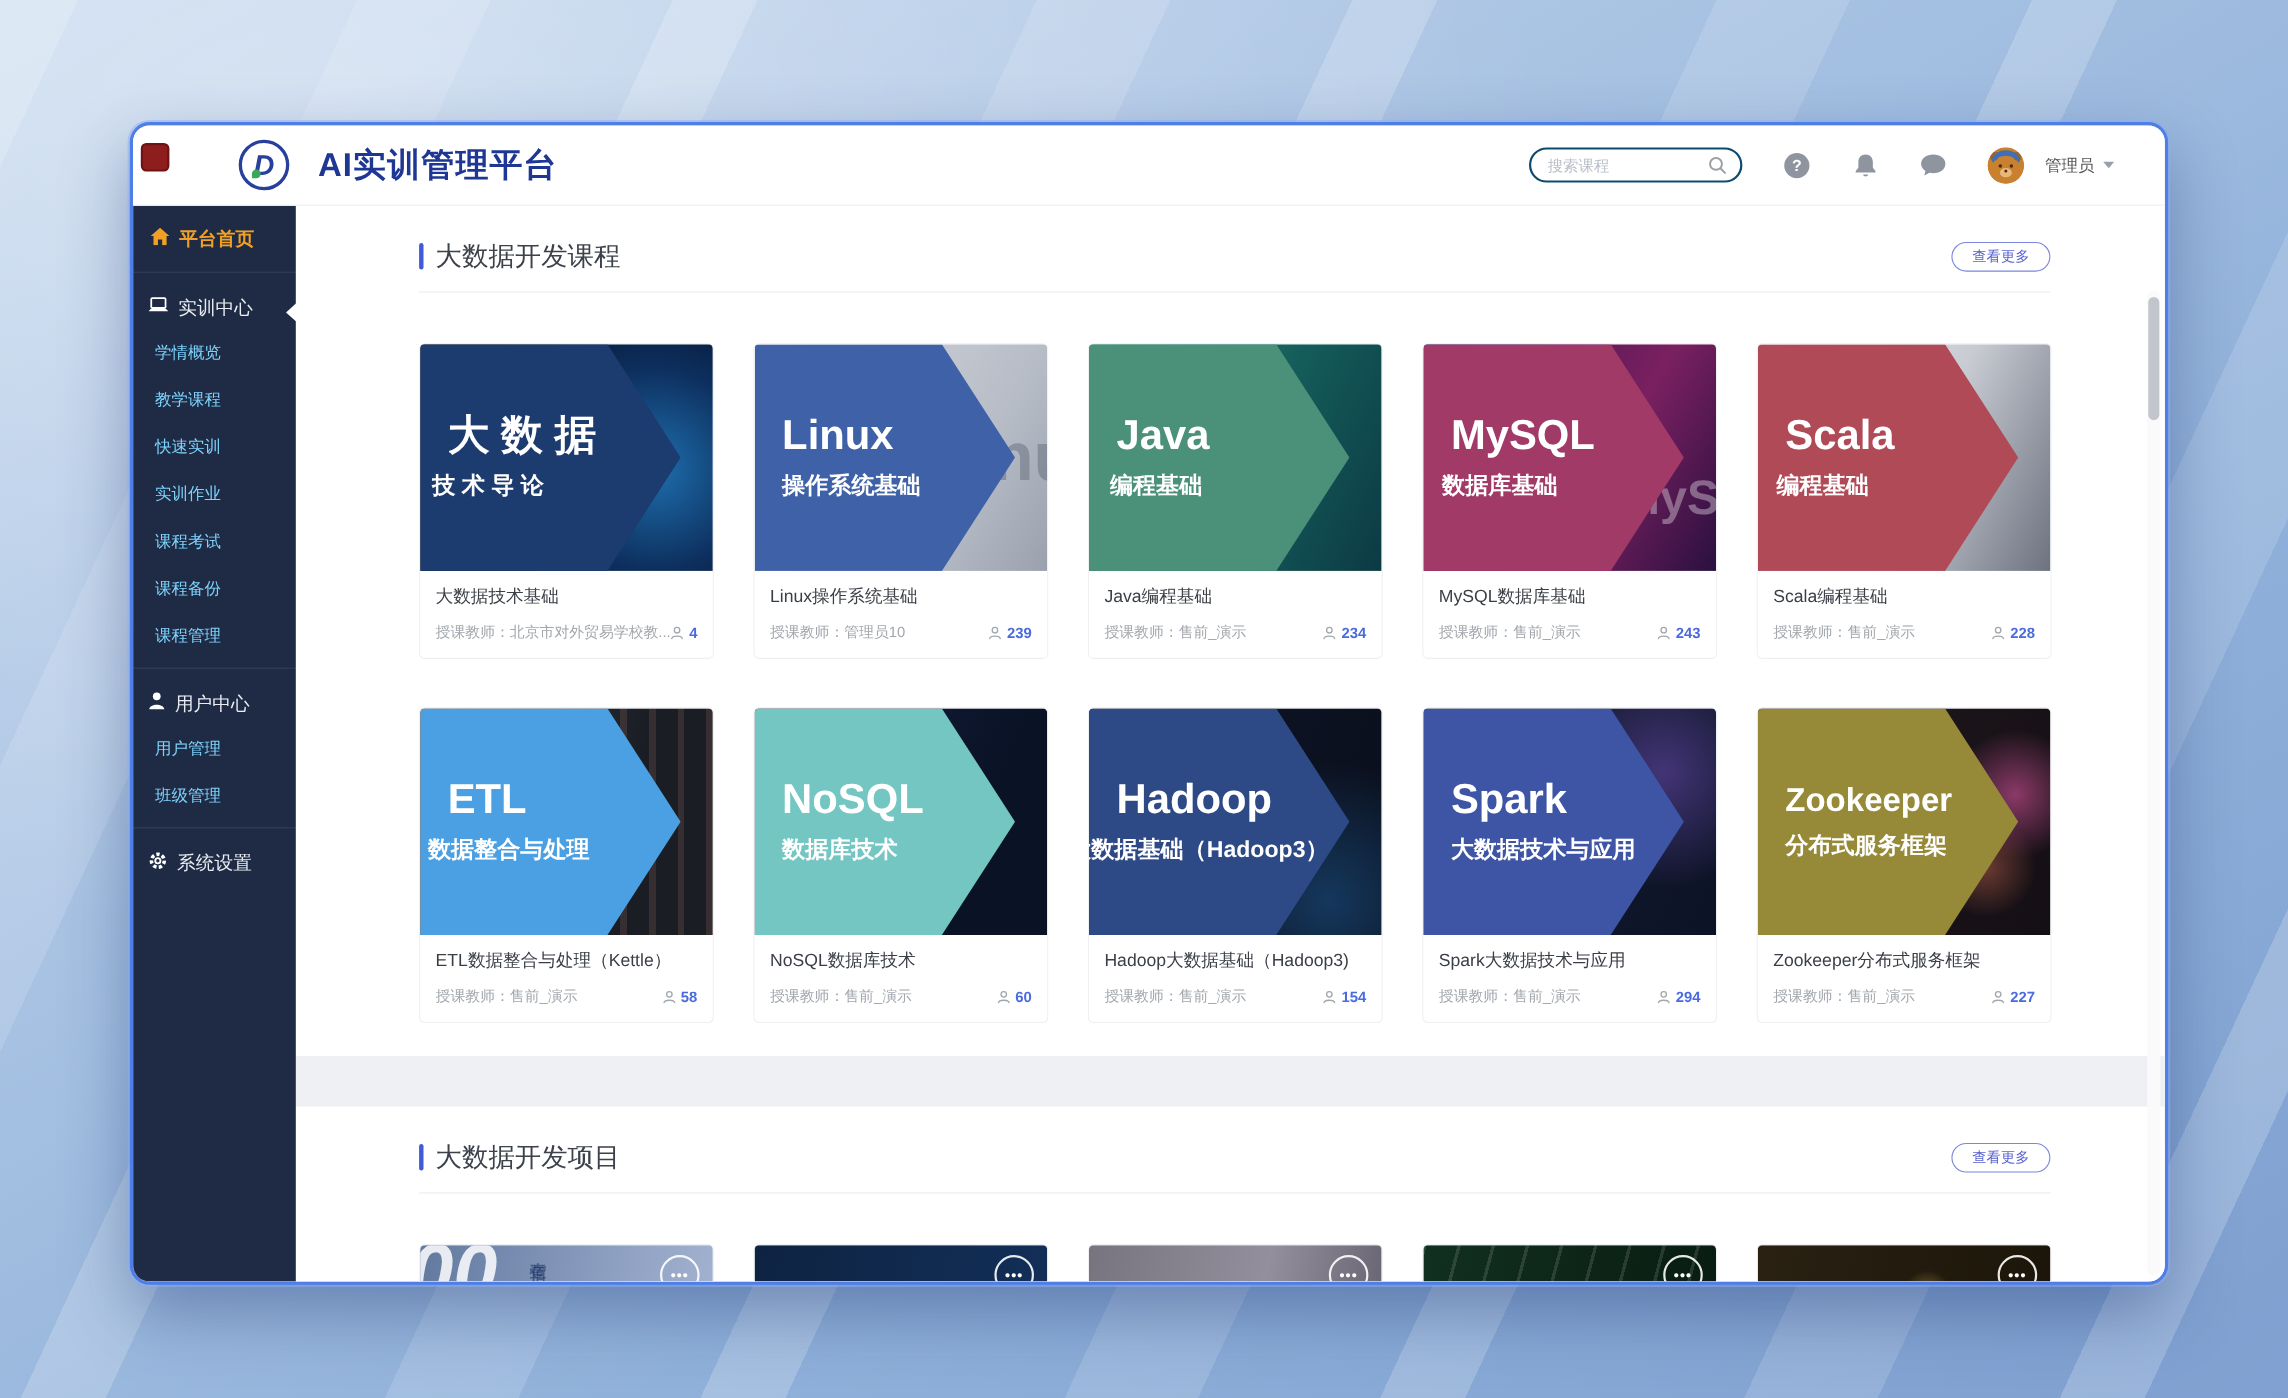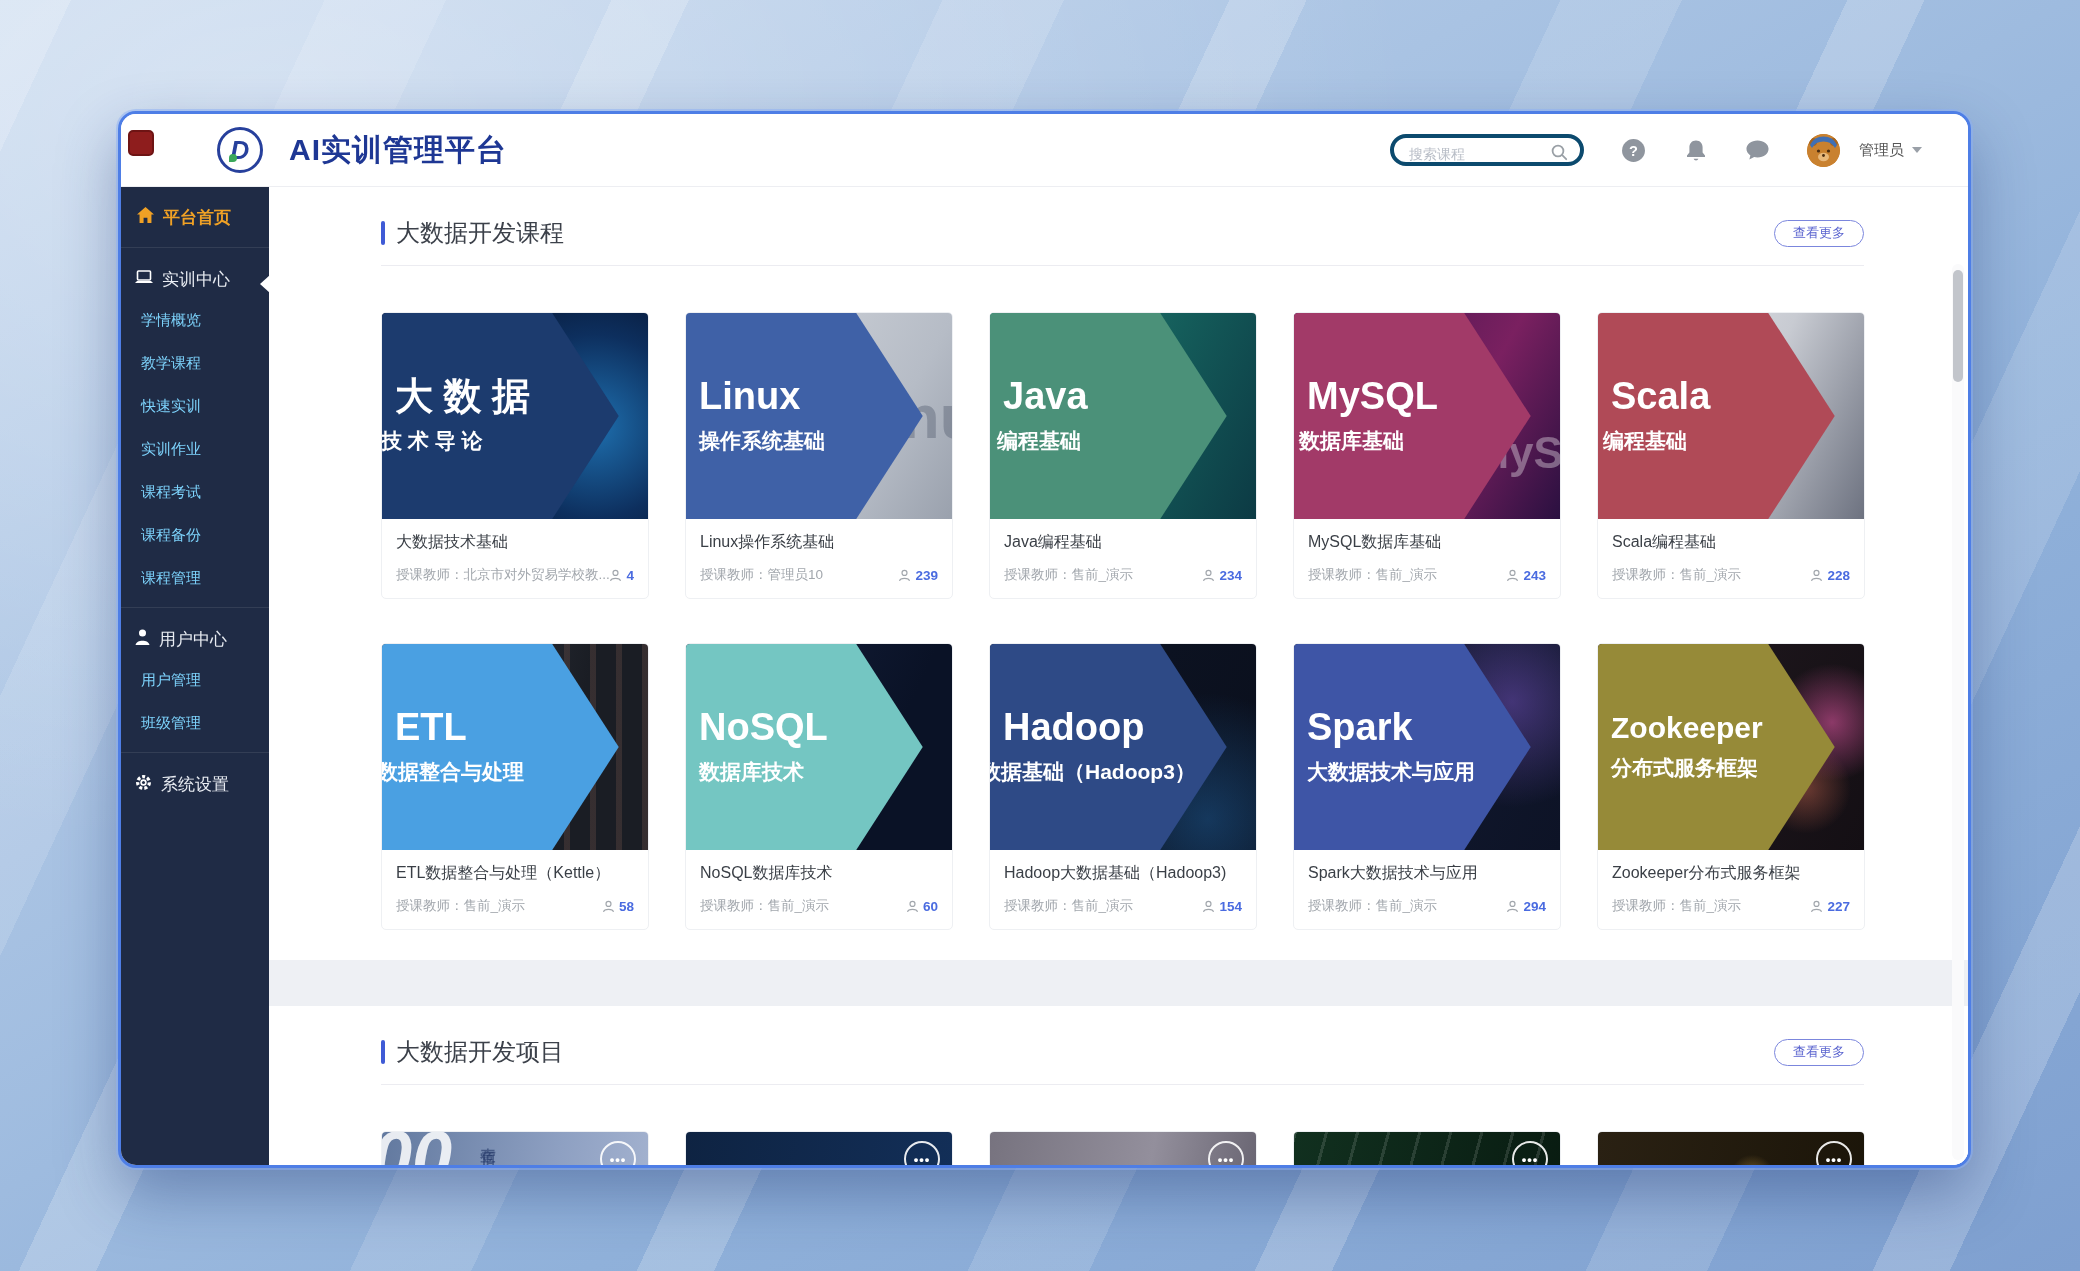--- a/index.html
+++ b/index.html
@@ -25,22 +25,22 @@
 
   
   .header { flex:0 0 73px; display:flex; align-items:center; border-bottom:1px solid #edeef2;
     padding:0 46px 0 0; background:#fff; position:relative; z-index:5; }
   .logo { width:46px; height:46px; margin-left:96px; border:3px solid #27409c; border-radius:50%;
     display:flex; align-items:center; justify-content:center; position:relative; background:#fff; }
   .logo b { color:#27409c; font-size:26px; font-style:italic; }
   .logo i { position:absolute; left:9px; bottom:8px; width:8px; height:8px; background:#3aa85a; border-radius:50% 50% 50% 0; }
   .app-title { margin-left:26px; font-size:30px; font-weight:700; color:#1e3794; letter-spacing:1px; }
   .header-right { margin-left:auto; display:flex; align-items:center; }
-  .search-box { width:194px; height:32px; border:4px solid #0c4a6e; border-radius:16px;
-    display:flex; align-items:flex-end; padding:0 11px 0 15px; background:#fff; }
+  .search-box { width:194px; height:32px; border:2px solid #0c4a6e; border-radius:16px;
+    display:flex; align-items:center; padding:0 11px 0 15px; background:#fff; }
   .search-box input { border:0; outline:0; flex:1; font-size:14px; color:#555; min-width:0; background:transparent;
     font-family:inherit; }
   .search-box input::placeholder { color:#b9bec7; }
   .hicon { margin-left:37px; width:25px; height:25px; display:flex; align-items:center; justify-content:center; cursor:pointer; }
   .hicon svg { display:block; }
   .avatar { width:33px; height:33px; margin-left:37px; border-radius:50%; overflow:hidden; background:#c9812f; position:relative; }
   .user-name { margin-left:19px; font-size:15px; color:#555;text-align:center; }
   .caret { margin-left:8px; width:0; height:0; border-left:5px solid transparent; border-right:5px solid transparent;
     border-top:6px solid #9aa0a8; }
 
@@ -68,21 +68,21 @@
   .more-btn { width:90px; height:27px; border:1px solid #7b86dd; border-radius:14px; background:#fff;
     color:#5a64cf; font-size:13px; cursor:pointer; font-family:inherit; }
   .sec-divider { height:1px; background:#ececf1; margin-top:16px; }
   .gray-gap { height:46px; background:#eef0f4; }
 
   .card-grid { display:grid; grid-template-columns:repeat(5,268px); column-gap:36px; row-gap:44px;
     margin-top:46px; padding-bottom:30px; }
   .card { border:1px solid #eef0f3; border-radius:5px; overflow:hidden; background:#fff; cursor:pointer; }
   .card-img { height:206px; position:relative; overflow:hidden; }
   .banner { position:absolute; inset:0; clip-path:polygon(0 0,64% 0,89% 50%,64% 100%,0 100%);
-    display:flex; flex-direction:column; justify-content:center; padding-left:13px; }
+    display:flex; flex-direction:column; justify-content:center; padding-left:25px; }
   .b-big { font-size:38px; font-weight:700; color:#fff; line-height:1.05; white-space:nowrap; }
   .b-big.small { font-size:30px; }
   .b-sub { font-size:21px; font-weight:700; color:#fff; margin-top:11px; white-space:nowrap; }
   .card-info { padding:13px 14px 14px; }
   .c-title { font-size:16px; color:#3a3f46; white-space:nowrap; overflow:hidden; }
   .c-meta { display:flex; align-items:center; margin-top:13px; font-size:13.5px; color:#a2a7ad; }
   .c-teacher { flex:1; white-space:nowrap; overflow:hidden; }
   .c-count { display:flex; align-items:center; gap:4px; color:#4a6be0; font-weight:500; }
 
   

